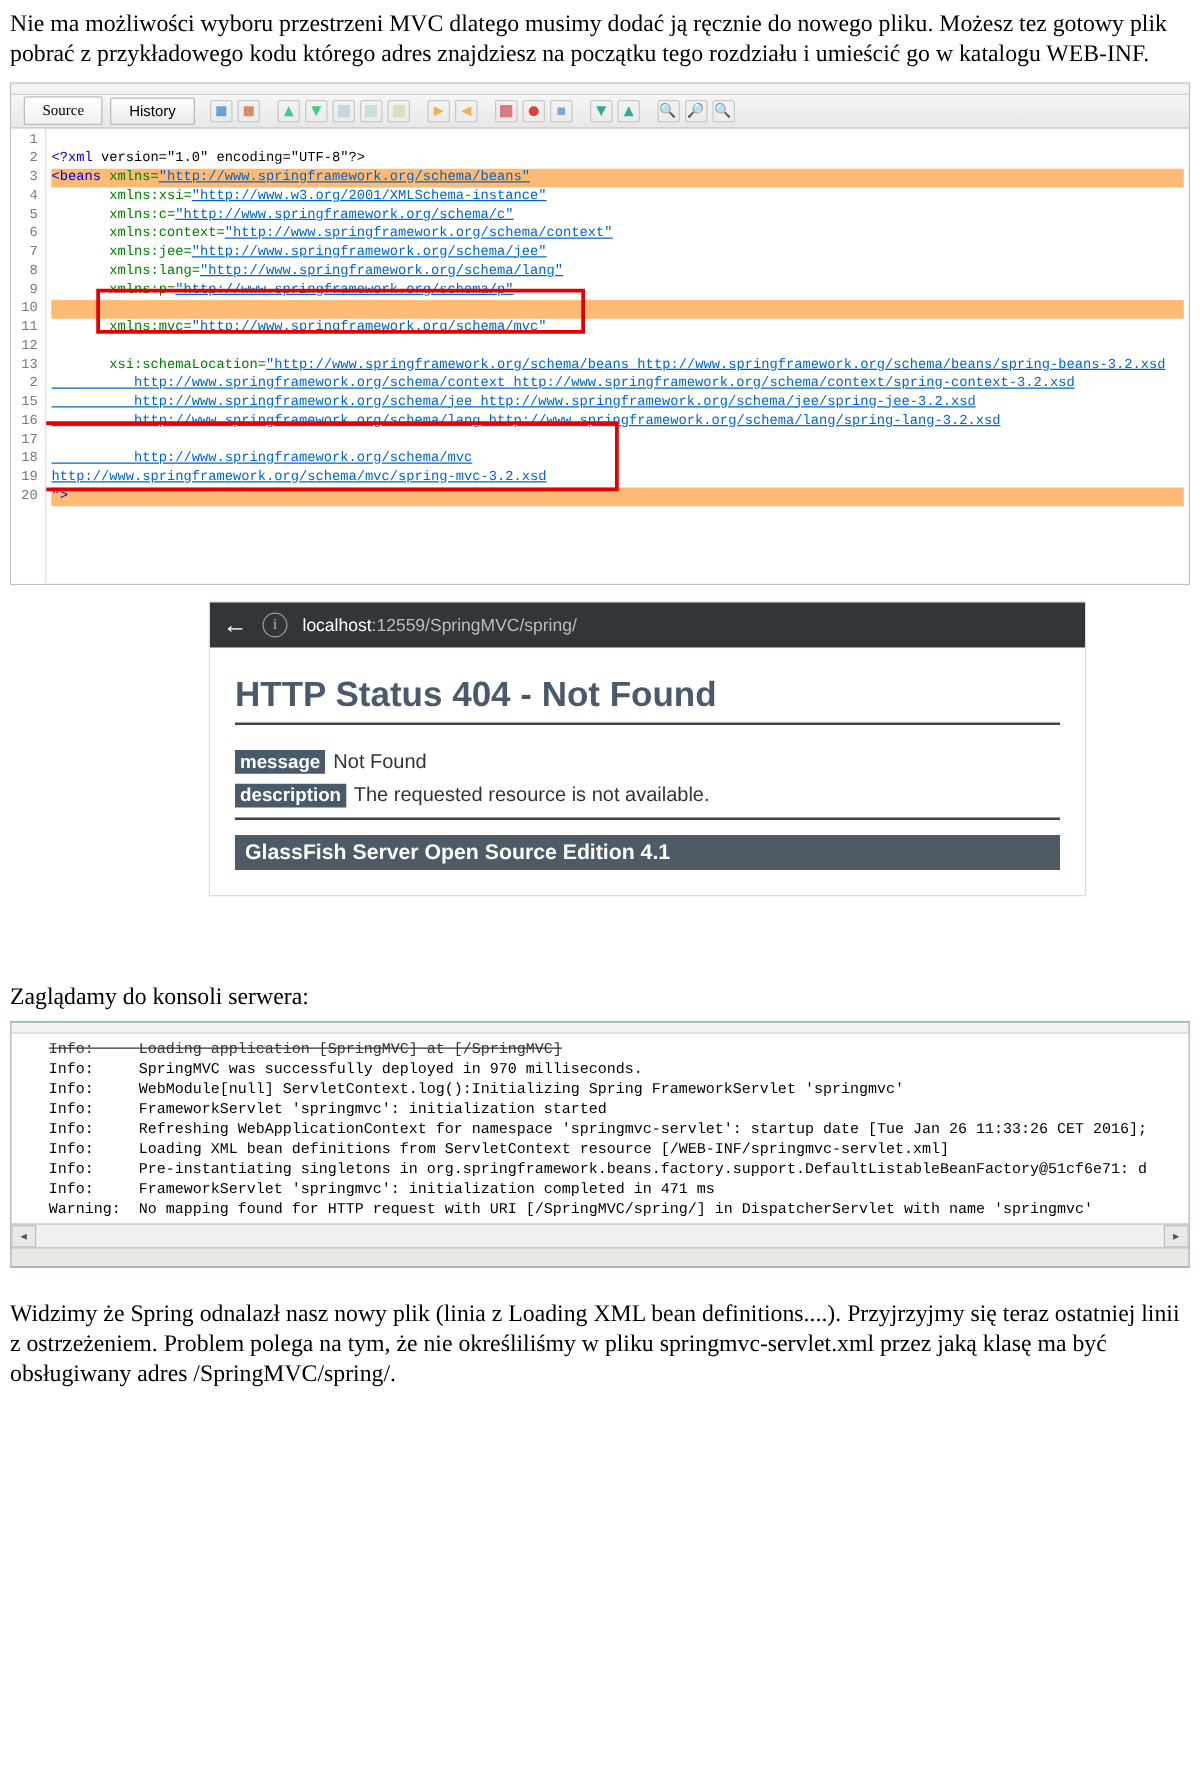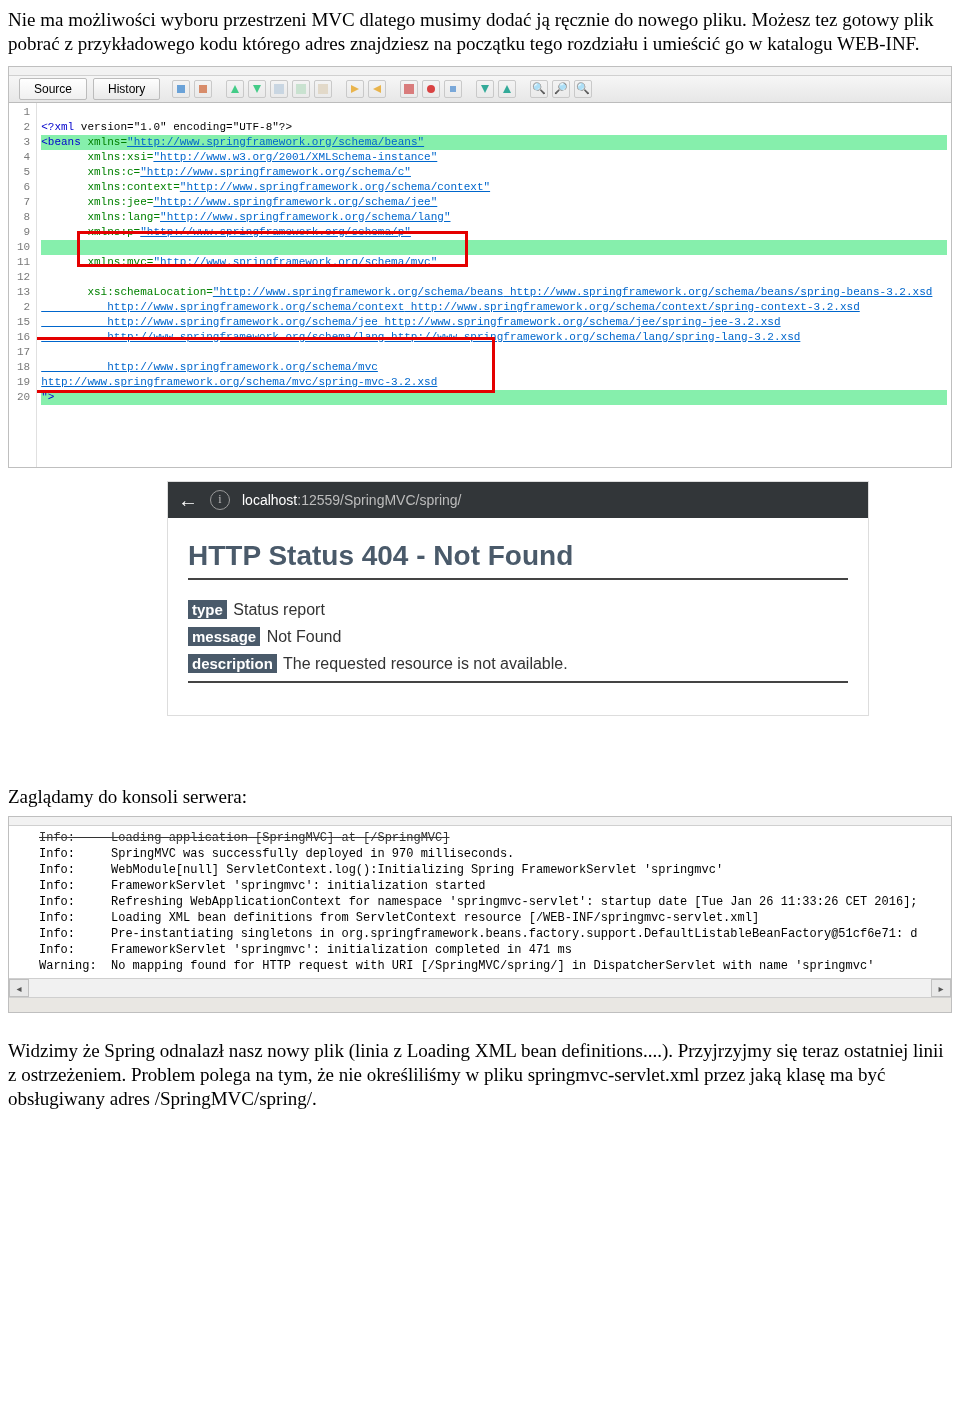--- a/index.html
+++ b/index.html
@@ -42,21 +42,21 @@
     gap: 6px;
   }
   .ide-tab {
     font-family: Tahoma, sans-serif;
     font-size: 12px;
     padding: 3px 14px;
     border: 1px solid #bcbcbc;
     border-radius: 2px;
     background: linear-gradient(#fefefe,#e9e9e9);
   }
-  .ide-tab.active { background: linear-gradient(#ffffff,#f0f0f0); }
+  .ide-tab.active { background: linear-gradient(#ffffff,#f0f0f0); font-family: Liberation Serif, serif; }
   .ide-icons { display: flex; gap: 4px; margin-left: 6px; }
   .ide-icon {
     width: 16px; height: 16px; border: 1px solid #c9c9c9;
     border-radius: 2px;
     display: flex; align-items: center; justify-content: center;
   }
   .ide-code-area {
     display: flex;
     background: #fff;
   }
@@ -76,21 +76,21 @@
     padding: 2px 4px;
     white-space: pre;
     overflow: hidden;
     line-height: 15px;
     position: relative;
   }
   .ide-code .xml-tag { color: #0000cc; }
   .ide-code .xml-attr { color: #008000; }
   .ide-code .xml-url { color: #0066cc; text-decoration: underline; }
   .highlight-row {
-    background: #86efac;
+    background: #fdba74;
     display: inline-block;
     width: 100%;
   }
   .red-box {
     position: absolute;
     border: 3px solid #e40000;
     pointer-events: none;
   }
 
   
@@ -333,24 +333,24 @@
 
   <div class="browser">
     <div class="browser-bar">
       <span class="back-arrow">←</span>
       <span class="info-i">i</span>
       <span class="url"><span class="host">localhost</span><span>:12559/SpringMVC/spring/</span></span>
     </div>
     <div class="browser-body">
       <div class="h404">HTTP Status 404 - Not Found</div>
       <hr class="hr-thin">
-      <div class="tagline"><span class="tagbox">type</span><span> Status report</span></div>
       <div class="tagline"><span class="tagbox">message</span><span> Not Found</span></div>
       <div class="tagline"><span class="tagbox">description</span><span> The requested resource is not available.</span></div>
       <hr class="hr-end">
+      <div class="glassfish-bar">GlassFish Server Open Source Edition 4.1</div>
     </div>
   </div>
 
   <p class="body-text" style="margin-top:70px">Zaglądamy do konsoli serwera:</p>
 
   <div class="console-outer">
     <div class="console-top"></div>
     <div class="console" id="console"><div><span class="strike">Info:     </span><span class="strike">Loading application [SpringMVC] at [/SpringMVC]</span></div><div><span>Info:     </span><span>SpringMVC was successfully deployed in 970 milliseconds.</span></div><div><span>Info:     </span><span>WebModule[null] ServletContext.log():Initializing Spring FrameworkServlet 'springmvc'</span></div><div><span>Info:     </span><span>FrameworkServlet 'springmvc': initialization started</span></div><div><span>Info:     </span><span>Refreshing WebApplicationContext for namespace 'springmvc-servlet': startup date [Tue Jan 26 11:33:26 CET 2016];</span></div><div><span>Info:     </span><span>Loading XML bean definitions from ServletContext resource [/WEB-INF/springmvc-servlet.xml]</span></div><div><span>Info:     </span><span>Pre-instantiating singletons in org.springframework.beans.factory.support.DefaultListableBeanFactory@51cf6e71: d</span></div><div><span>Info:     </span><span>FrameworkServlet 'springmvc': initialization completed in 471 ms</span></div><div><span>Warning:  </span><span>No mapping found for HTTP request with URI [/SpringMVC/spring/] in DispatcherServlet with name 'springmvc'</span></div></div>
     <div class="scrollbar-h">
       <div class="scroll-btn">◂</div>

